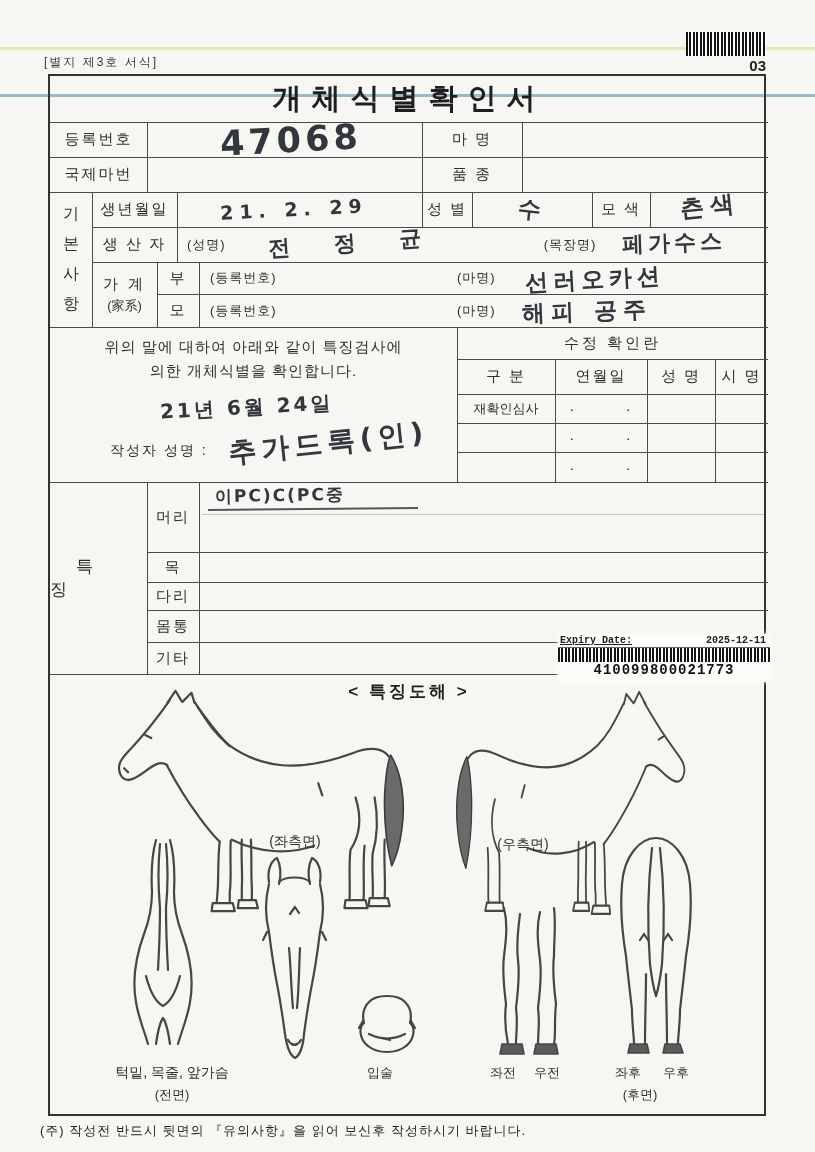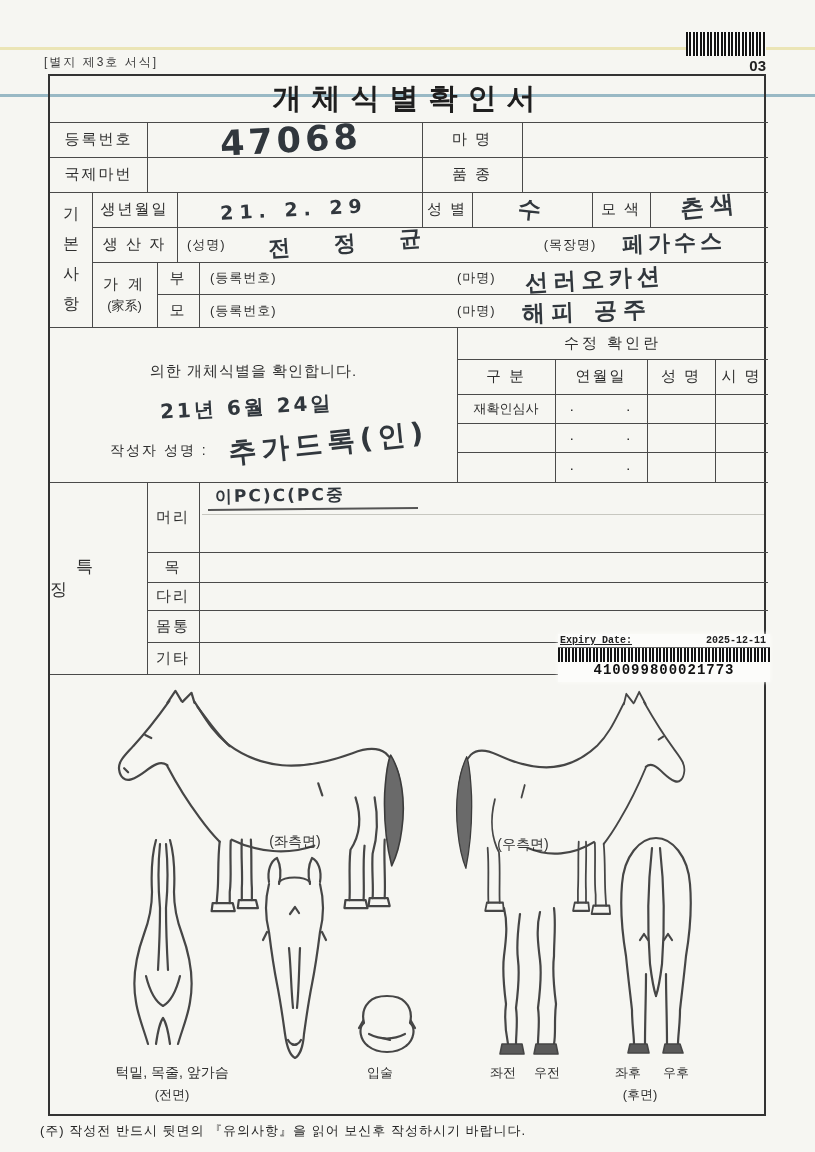--- a/index.html
+++ b/index.html
@@ -110,20 +110,21 @@
     </div>
     <div class="cell" style="left:107px;top:186px;width:42px;height:32px;">부</div>
     <div class="cell" style="left:107px;top:218px;width:42px;height:33px;">모</div>
     <div class="cell sm left" style="left:160px;top:186px;width:90px;height:32px;">(등록번호)</div>
     <div class="cell sm left" style="left:407px;top:186px;width:60px;height:32px;">(마명)</div>
     <div class="hw" style="left:475px;top:188px;font-size:23px;letter-spacing:5px;transform:rotate(-3deg);">선러오카션</div>
     <div class="cell sm left" style="left:160px;top:218px;width:90px;height:33px;">(등록번호)</div>
     <div class="cell sm left" style="left:407px;top:218px;width:60px;height:33px;">(마명)</div>
     <div class="hw" style="left:472px;top:220px;font-size:23px;letter-spacing:6px;transform:rotate(-2deg);">해피 공주</div>
 
+    <div class="abs" style="left:0;top:262px;width:407px;text-align:center;font-size:15px;letter-spacing:1px;">위의 말에 대하여 아래와 같이 특징검사에</div>
     <div class="abs" style="left:0;top:286px;width:407px;text-align:center;font-size:15px;letter-spacing:1px;">의한 개체식별을 확인합니다.</div>
     <div class="hw" style="left:110px;top:318px;font-size:20px;letter-spacing:3px;transform:rotate(-3deg);">21년  6월 24일</div>
     <div class="abs" style="left:60px;top:366px;font-size:14px;letter-spacing:2px;">작성자 성명 :</div>
     <div class="hw" style="left:178px;top:348px;font-size:28px;letter-spacing:5px;transform:rotate(-6deg);">추가드록(인)</div>
 
     <div class="cell" style="left:407px;top:251px;width:311px;height:32px;font-size:15px;letter-spacing:3px;">수정 확인란</div>
     <div class="cell" style="left:407px;top:283px;width:98px;height:35px;">구 분</div>
     <div class="cell" style="left:505px;top:283px;width:92px;height:35px;">연월일</div>
     <div class="cell" style="left:597px;top:283px;width:68px;height:35px;">성 명</div>
     <div class="cell" style="left:665px;top:283px;width:53px;height:35px;">시 명</div>
@@ -146,20 +147,21 @@
 
     <div class="abs" style="left:508px;top:558px;width:212px;height:48px;background:#fcfcfa;box-shadow:0 0 4px #fcfcfa;">
       <div style="display:flex;justify-content:space-between;align-items:baseline;border-bottom:1px solid #666;padding:1px 4px 1px 2px;">
         <span style="font-family:'Liberation Mono','DejaVu Sans Mono',monospace;font-size:10px;font-weight:bold;color:#222;text-decoration:underline;">Expiry Date:</span>
         <span style="font-family:'Liberation Mono','DejaVu Sans Mono',monospace;font-size:10px;font-weight:bold;color:#222;">2025-12-11</span>
       </div>
       <div class="barcode" style="position:relative;width:100%;height:14px;"></div>
       <div style="text-align:center;font-family:'Liberation Mono','DejaVu Sans Mono',monospace;font-size:14px;font-weight:bold;letter-spacing:1px;color:#111;">410099800021773</div>
     </div>
 
+    <div class="abs" style="left:0;top:604px;width:718px;text-align:center;font-size:17px;font-weight:bold;letter-spacing:3px;color:#1f1f1f;">&lt; 특징도해 &gt;</div>
 
     <svg style="left:57px;top:612px;" width="332" height="238" viewBox="0 0 330 235">
       <path d="M60,14 L68,2 L74,12"></path>
       <path d="M75,13 L84,4 L87,14"></path>
       <path d="M62,12 C52,26 40,42 26,57 C18,66 11,72 12,80 C13,88 18,92 24,90 C30,88 34,85 38,82 C46,76 53,71 60,76"></path>
       <path d="M38,46 l6,3"></path>
       <path d="M17,79 l4,4"></path>
       <path d="M87,13 C97,28 104,42 120,55 C136,67 152,74 174,76 C198,78 222,72 244,64 C257,59 269,58 277,64 C285,71 289,80 291,92"></path>
       <path d="M90,18 C102,34 110,46 122,57"></path>
       <path d="M60,77 C70,96 80,112 92,128 C100,139 106,146 112,152"></path>

